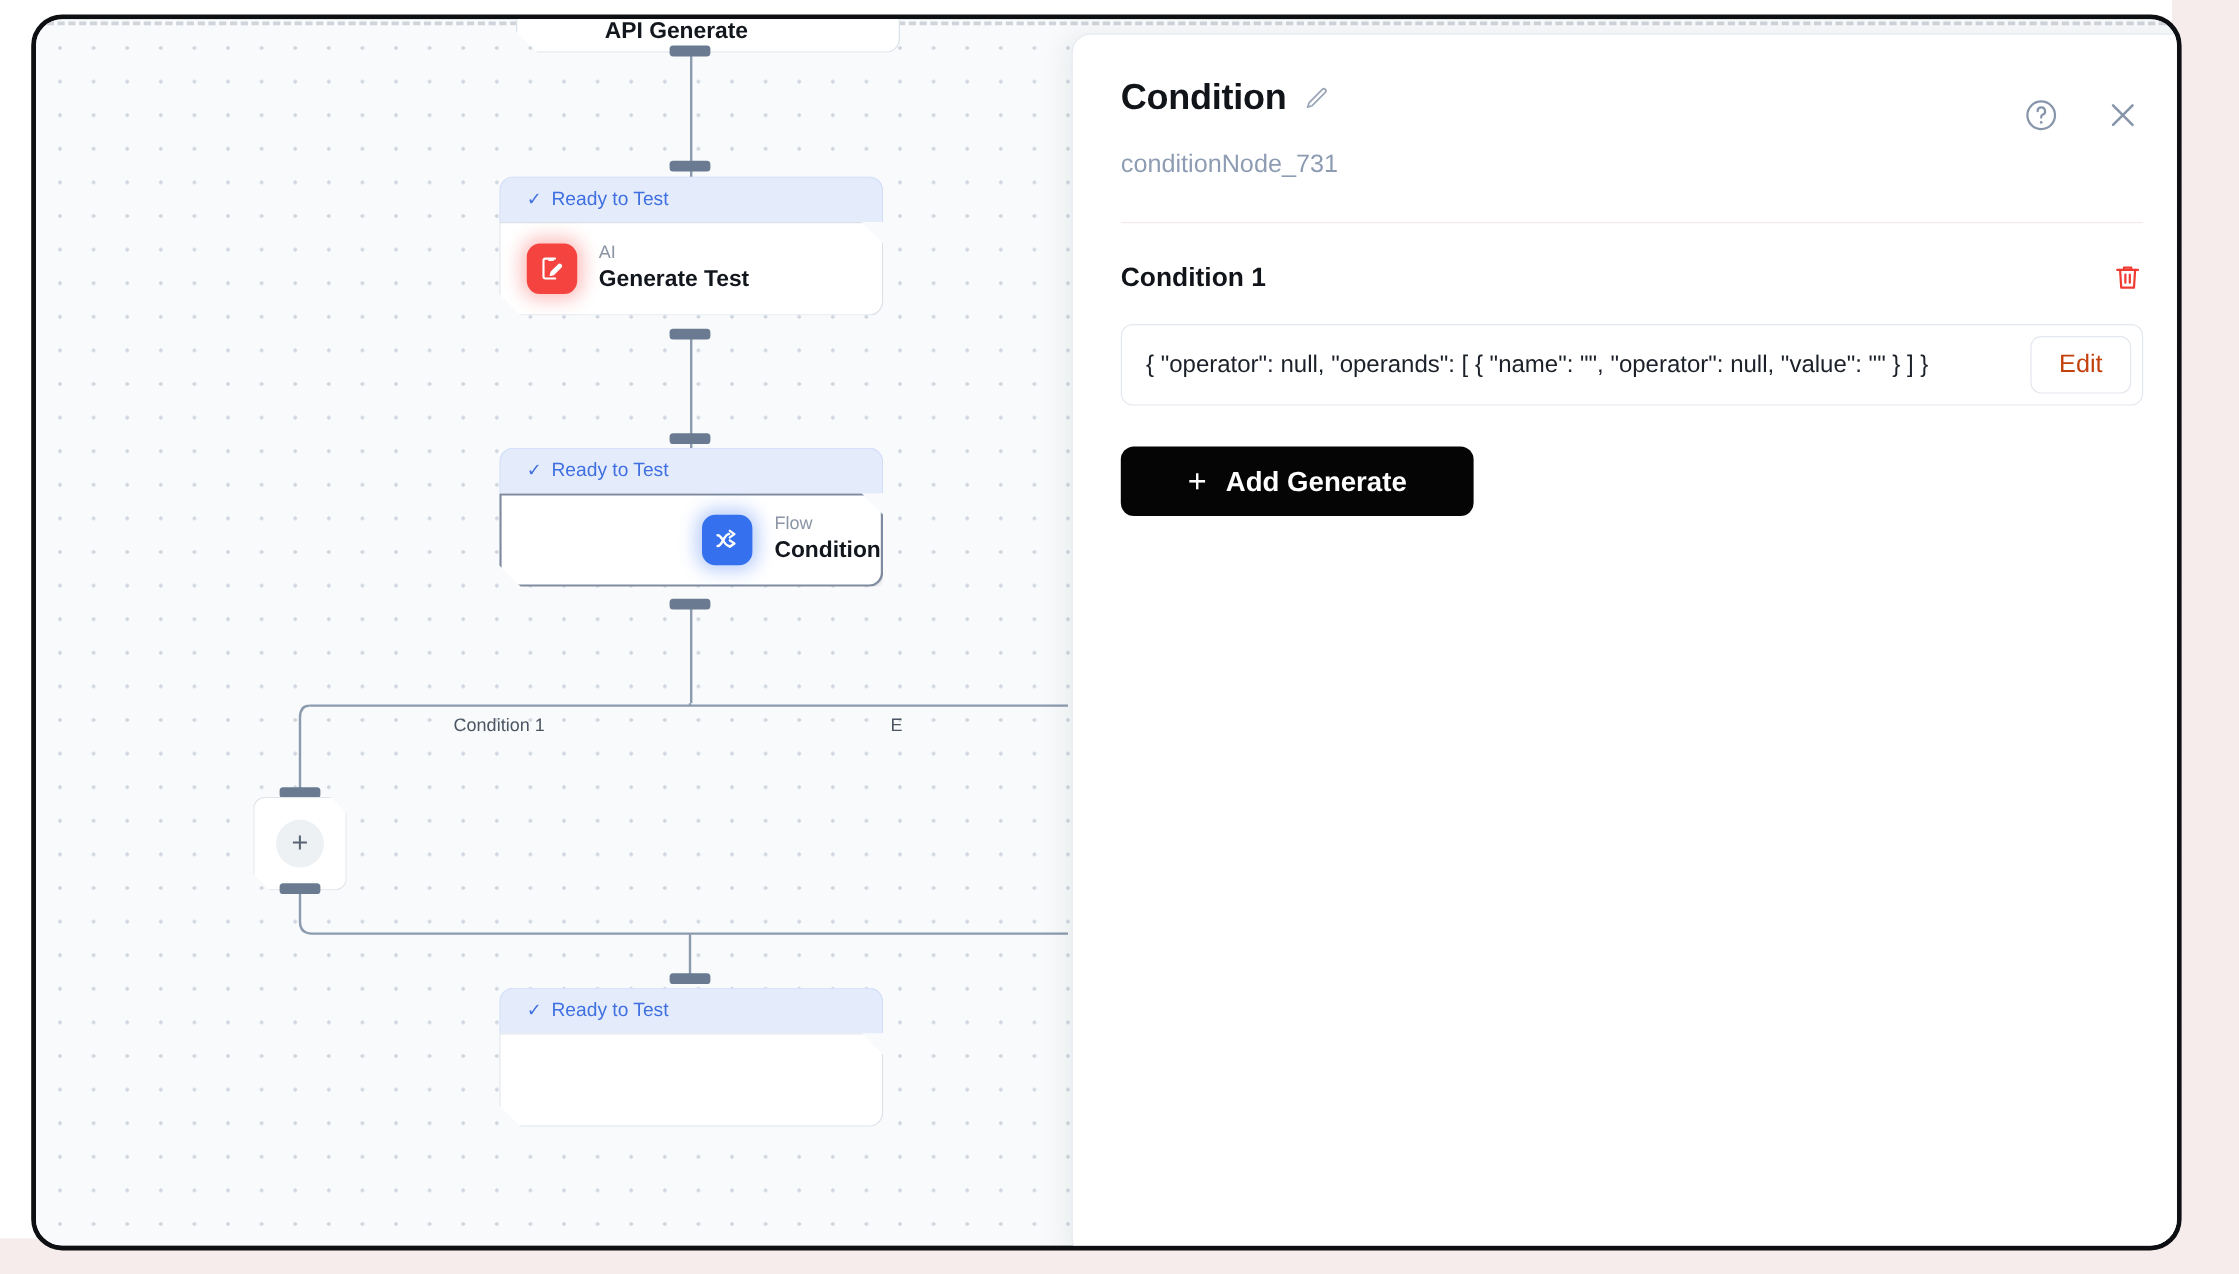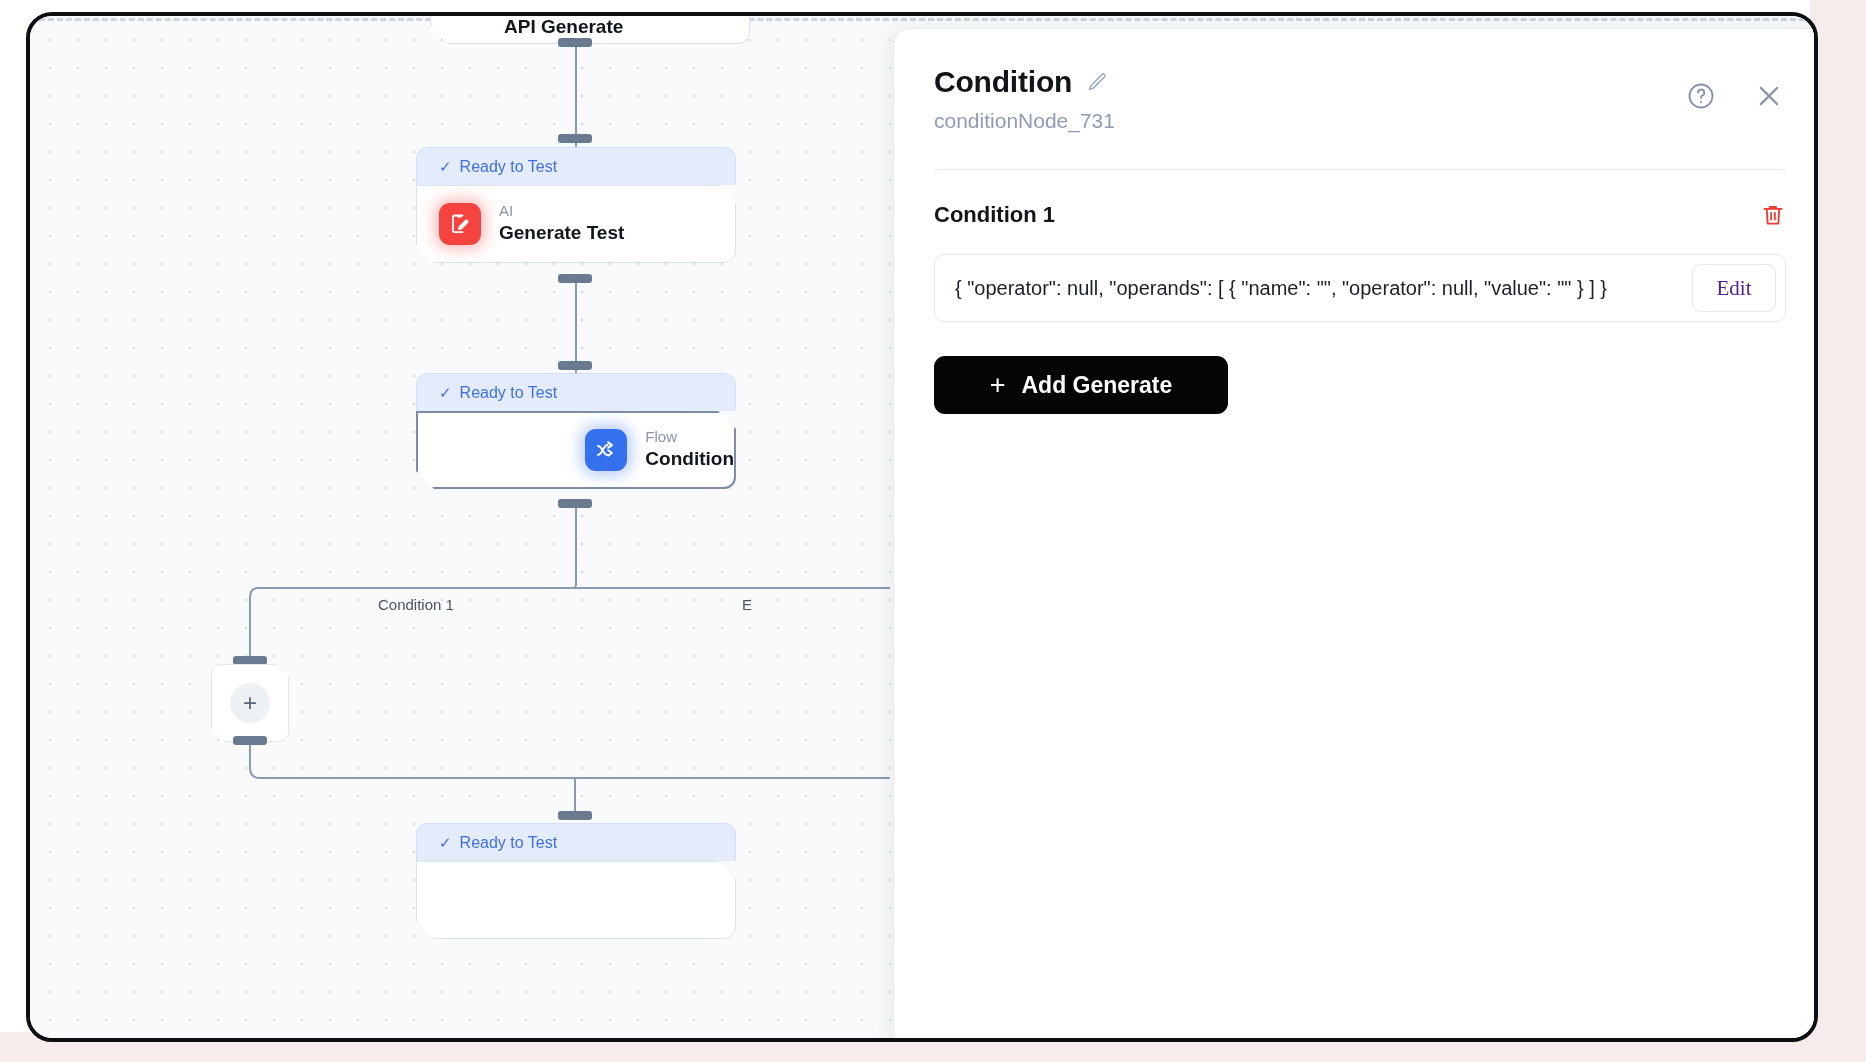--- a/index.html
+++ b/index.html
@@ -131,21 +131,21 @@
     width: 934px; height: 1020px;
     background: #ffffff;
     border: 1px solid #e6eaf0;
     border-radius: 16px;
     box-shadow: -6px 0 22px rgba(25,35,55,.06);
   }
   .panel-head { position: relative; padding: 36px 40px 0 40px; }
   .panel-title-row { display: flex; align-items: center; gap: 14px; }
   .panel-title { font-size: 30px; font-weight: 700; color: #111419; letter-spacing: -.2px; }
   .pencil-icon { color: #9aa6b8; display: flex; }
-  .panel-sub { margin-top: 10px; font-size: 21px; color: #8d9cb3; }
+  .panel-sub { margin-top: 26px; font-size: 21px; color: #8d9cb3; }
   .panel-head-actions {
     position: absolute; right: 42px; top: 52px;
     display: flex; align-items: center; gap: 38px;
   }
   .icon-btn { color: #8795ab; display: flex; cursor: pointer; }
   .panel-divider {
     margin: 36px 40px 0 40px;
     height: 1px; background: #f2e7ea;
   }
   .panel-body { padding: 32px 40px 0 40px; }
@@ -165,23 +165,22 @@
     overflow: hidden;
     white-space: nowrap;
   }
   .edit-btn {
     position: absolute; right: 10px; top: 10px;
     height: 48px; min-width: 84px;
     border: 1px solid #e3e7ee;
     border-radius: 9px;
     background: #ffffff;
     display: flex; align-items: center; justify-content: center;
-    font-size: 21px; color: #4c1d95;
+    font-size: 21px; color: #c2410c;
     cursor: pointer;
-    font-family: Liberation Serif, serif;
   }
   .add-btn {
     margin-top: 34px;
     height: 58px;
     width: 294px;
     background: #050505;
     color: #ffffff;
     border: none;
     border-radius: 11px;
     display: flex; align-items: center; justify-content: center;

